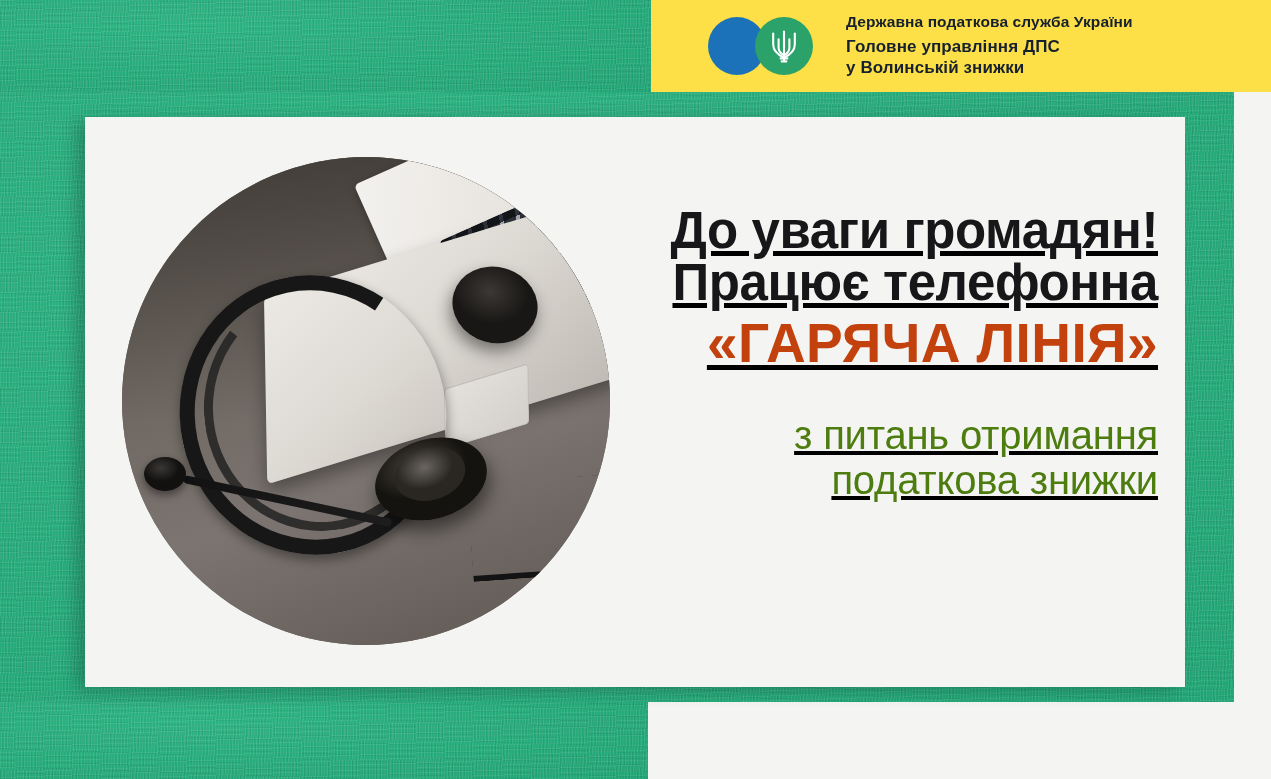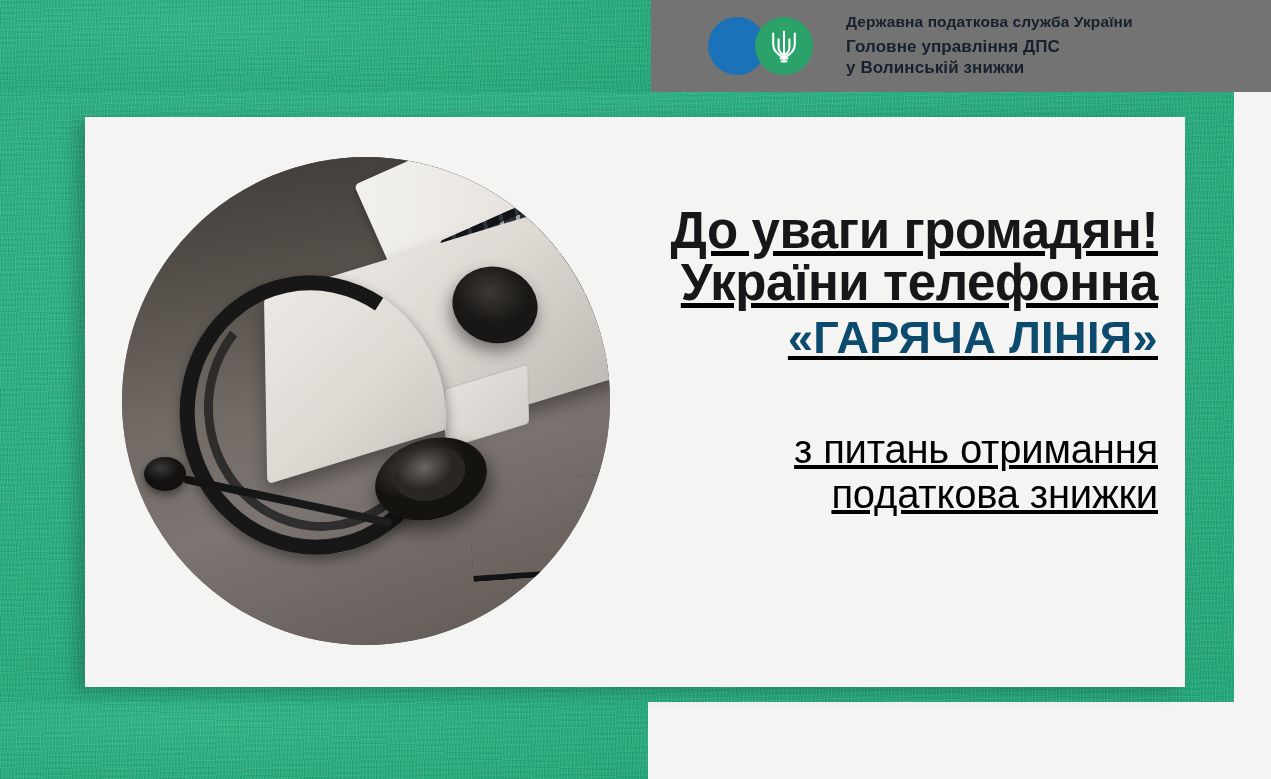--- a/index.html
+++ b/index.html
@@ -29,21 +29,21 @@
   
   .green::after{
     content:"";position:absolute;inset:0;
     background:radial-gradient(120% 140% at 30% 25%, rgba(255,255,255,.05), rgba(0,0,0,.07) 95%);
     pointer-events:none;
   }
 
   
   #header{
     position:absolute;left:651px;top:0;width:620px;height:92px;
-    background:#737373;
+    background:#fde047;
     display:flex;align-items:center;
   }
   #logo-mark{position:relative;width:122px;height:58px;margin-left:57px;flex:0 0 auto;}
   .logo-circle{position:absolute;top:0;width:58px;height:58px;border-radius:50%;}
   #logo-circle-blue{left:0;background:#1b72b8;}
   #logo-circle-green{left:47px;background:#2aa26a;}
   #trident-icon{position:absolute;left:47px;top:0;width:58px;height:58px;
                 display:flex;align-items:center;justify-content:center;}
   #header-text{margin-left:16px;color:#16202e;line-height:1.22;}
   #org-line-1{font-size:15.5px;font-weight:bold;letter-spacing:.1px;margin-bottom:5px;}
@@ -169,24 +169,24 @@
 
   
   #copy{
     position:absolute;left:543px;top:88px;width:530px;
     text-align:right;
     text-decoration:underline;
   }
   #headline{color:#17171a;font-weight:bold;line-height:1.02;}
   .headline-line{font-size:51px;letter-spacing:-.4px;white-space:nowrap;}
   #headline-accent{
-    color:#0c4a6e;font-size:45px;font-weight:bold;letter-spacing:.4px;
+    color:#c2410c;font-size:55px;font-weight:bold;letter-spacing:.4px;
     margin-top:6px;white-space:nowrap;
   }
-  #subhead{margin-top:66px;color:#000000;line-height:1.13;}
+  #subhead{margin-top:42px;color:#4d7c0f;line-height:1.13;}
   .subhead-line{font-size:40px;letter-spacing:-.2px;white-space:nowrap;}
 </style>
 </head>
 <body>
 
 <div id="stage">
 
   <div class="green" id="green-top"></div>
   <div class="green" id="green-main"></div>
   <div class="green" id="green-foot"></div>
@@ -236,21 +236,21 @@
         <div id="earcup-left-inner"></div>
         <div id="mic-boom"></div>
         <div id="mic-ball"></div>
         <div id="headset-cable"></div>
       </div>
     </div>
 
     <div id="copy">
       <div id="headline">
         <div class="headline-line">До уваги громадян!</div>
-        <div class="headline-line">України телефонна</div>
+        <div class="headline-line">Працює телефонна</div>
         <div id="headline-accent">«ГАРЯЧА ЛІНІЯ»</div>
       </div>
       <div id="subhead">
         <div class="subhead-line">з питань отримання</div>
         <div class="subhead-line">податкова знижки</div>
       </div>
     </div>
 
   </div>
 

